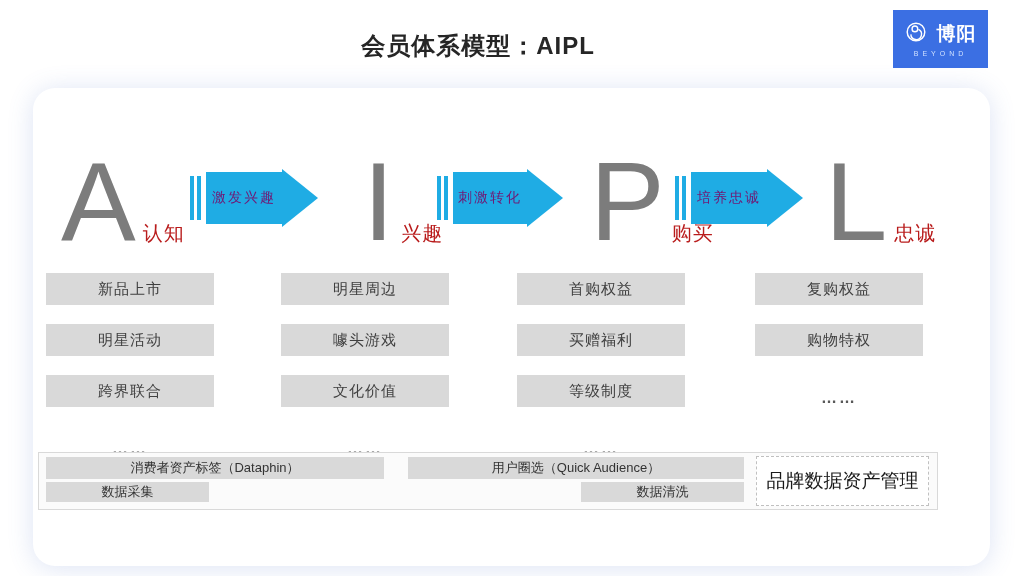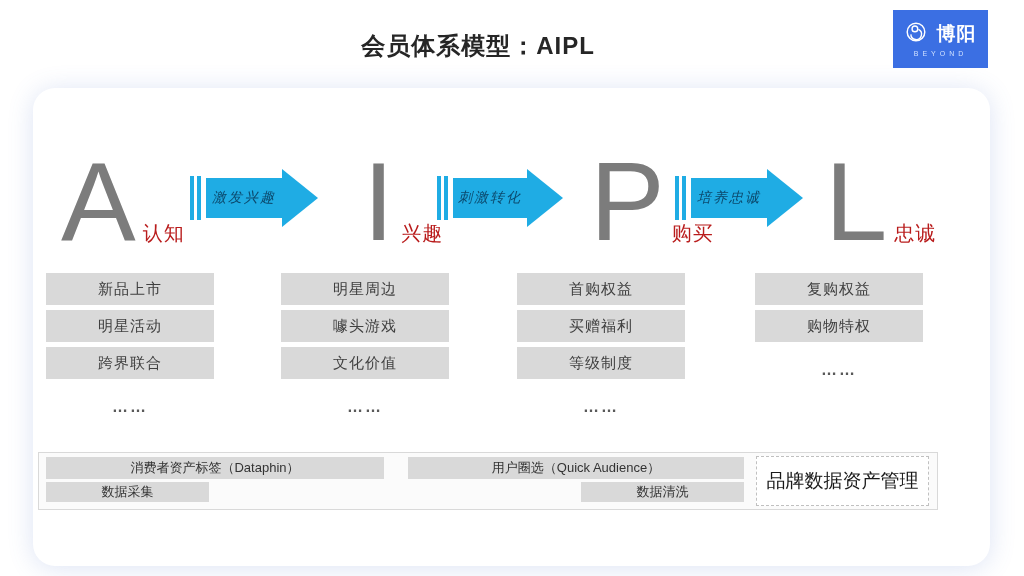--- a/index.html
+++ b/index.html
@@ -77,48 +77,47 @@
     align-items: center;
   }
   .arrow .stripe {
     width: 4px; height: 44px;
     background: #1FACE4;
     margin-right: 3px;
     flex: 0 0 auto;
   }
   .arrow .abody {
     flex: 1;
-    height: 40px;
+    height: 52px;
     background: #1FACE4;
     margin-left: 2px;
     display: flex;
     align-items: center;
     justify-content: center;
-    color: #0c4a6e;
+    color: #701a75;
     font-size: 14px;
     letter-spacing: 2px;
     white-space: nowrap;
-    font-style: italic;
   }
   .arrow .ahead {
     flex: 0 0 auto;
     width: 0; height: 0;
     border-top: 29px solid transparent;
     border-bottom: 29px solid transparent;
     border-left: 36px solid #1FACE4;
   }
 
   
   .col {
     position: absolute;
     top: 185px;
     width: 168px;
     display: flex;
     flex-direction: column;
-    gap: 5px;
+    gap: 19px;
   }
   .box {
     height: 32px;
     background: #D9D9D9;
     display: flex;
     align-items: center;
     justify-content: center;
     font-size: 15px;
     color: #404040;
     letter-spacing: 1px;

